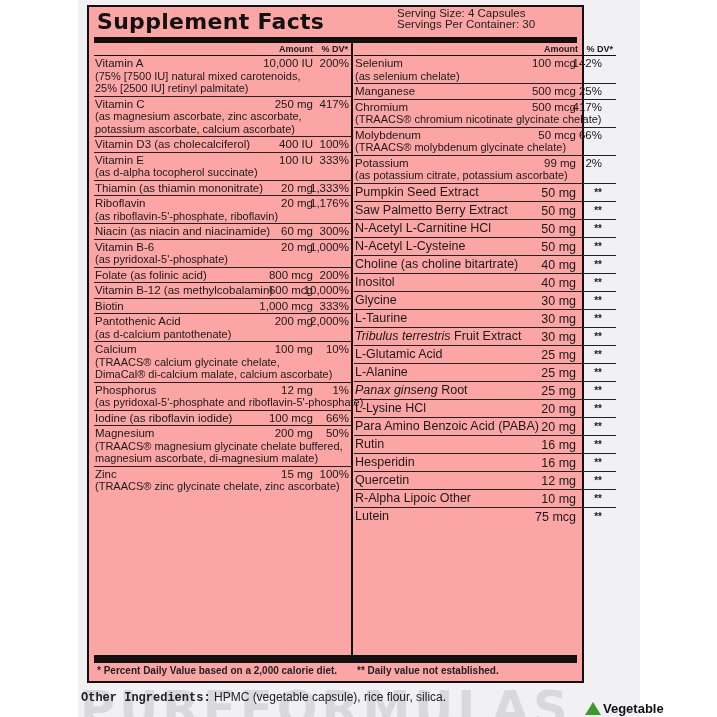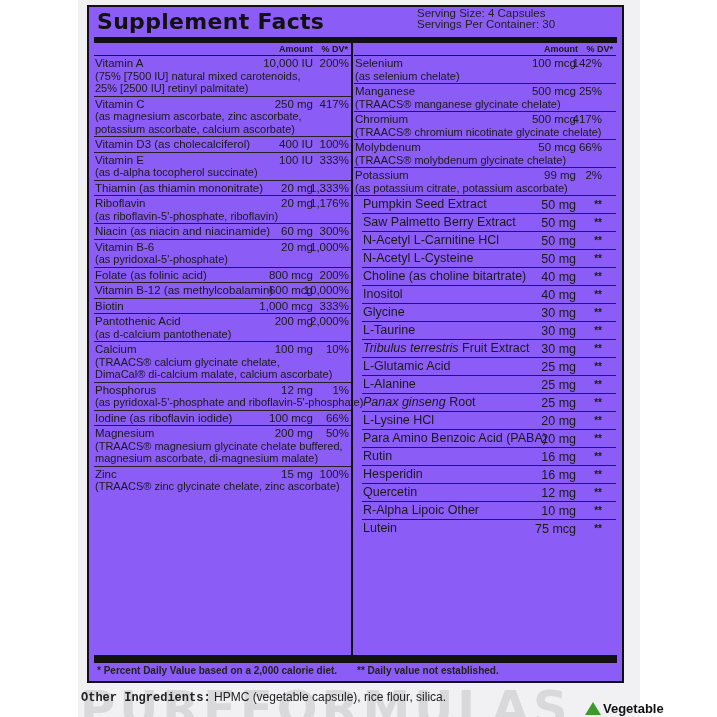--- a/index.html
+++ b/index.html
@@ -1,37 +1,37 @@
 <!DOCTYPE html>
 <html><head>
 <meta charset="utf-8">
 <style>
   html, body { margin:0; padding:0; }
   body { width:717px; height:717px; background:#ffffff; position:relative; overflow:hidden;
          font-family:"Liberation Sans", sans-serif; color:#1a1a1a; }
   .page-bg { position:absolute; left:78px; top:0; width:562px; height:717px; background:#f1f1f3; }
-  .label { position:absolute; left:87px; top:5px; width:537px; height:678px; border:2px solid #111; background:#8b5cf6; box-sizing:border-box; }
+  .label { position:absolute; left:87px; top:5px; width:497px; height:678px; border:2px solid #111; background:#fca5a5; box-sizing:border-box; }
   .title { position:absolute; left:8px; top:2px; font-family:"DejaVu Sans", sans-serif; font-weight:bold; font-size:22px; letter-spacing:0.3px; color:#111; }
-  .serving { position:absolute; left:328px; top:1px; font-size:11.5px; line-height:11px; color:#222; }
+  .serving { position:absolute; left:308px; top:1px; font-size:11.5px; line-height:11px; color:#222; }
   .thickbar { position:absolute; left:5px; right:5px; top:30px; height:6px; background:#111; }
   .col { position:absolute; top:36px; }
   .col.left { left:5px; width:257px; }
   .col.right { left:265px; width:262px; }
   .vdivider { position:absolute; left:262px; top:36px; width:2px; height:612px; background:#111; }
   .colhead { height:12px; font-size:9px; font-weight:bold; text-align:right; border-bottom:1.5px solid #111; position:relative; }
   .colhead .amt { position:absolute; right:38px; top:1px; }
   .colhead .dv { position:absolute; right:3px; top:1px; }
   .row { position:relative; border-bottom:1.5px solid #222; font-size:11.5px; line-height:12.5px; padding:1px 0 1px 1px; }
   .row .name { display:block; padding-right:40px; white-space:nowrap; }
   .row .sub { display:block; white-space:nowrap; font-size:11px; }
   .row .amount { position:absolute; top:1px; right:38px; text-align:right; }
   .row .dv { position:absolute; top:1px; right:2px; text-align:right; }
   .right .row .amount { right:40px; }
   .right .row .dv { right:14px; }
-  .row.big { font-size:12.5px; line-height:13px; padding:2px 0 2px 1px;margin-left:8px; }
+  .row.big { font-size:12.5px; line-height:13px; padding:2px 0 2px 1px; }
   .row.big .amount { top:3px; }
   .row.big .dv { top:2px; font-size:10px; font-weight:bold; }
   .row.last { border-bottom:none; }
   .botbar { position:absolute; left:5px; right:5px; top:648px; height:8px; background:#111; }
   .footnote { position:absolute; top:658px; font-size:10px; font-weight:bold; color:#222; }
   .fn1 { left:8px; } .fn2 { left:268px; }
   .watermark { position:absolute; left:80px; top:680px; font-family:"DejaVu Sans", sans-serif; font-weight:bold; font-size:48px; letter-spacing:4px; color:#d9d9dc; white-space:nowrap; }
   .other { position:absolute; left:81px; top:690px; font-size:12px; color:#222; }
   .other b { font-weight:bold;font-family:Liberation Mono, monospace; }
   .veg { position:absolute; left:585px; top:701px; font-size:13px; font-weight:bold; color:#111; display:flex; align-items:center; }
@@ -163,21 +163,20 @@
       <span class="dv">% DV*</span>
     </div>
   <div class="row">
         <span class="name">Selenium</span>
         <span class="sub">(as selenium chelate)</span>
         <span class="amount">100 mcg</span>
         <span class="dv">142%</span>
       </div>
       <div class="row">
         <span class="name">Manganese</span>
-        <span class="sub">(TRAACS® manganese glycinate chelate)</span>
         <span class="amount">500 mcg</span>
         <span class="dv">25%</span>
       </div>
       <div class="row">
         <span class="name">Chromium</span>
         <span class="sub">(TRAACS® chromium nicotinate glycinate chelate)</span>
         <span class="amount">500 mcg</span>
         <span class="dv">417%</span>
       </div>
       <div class="row">

